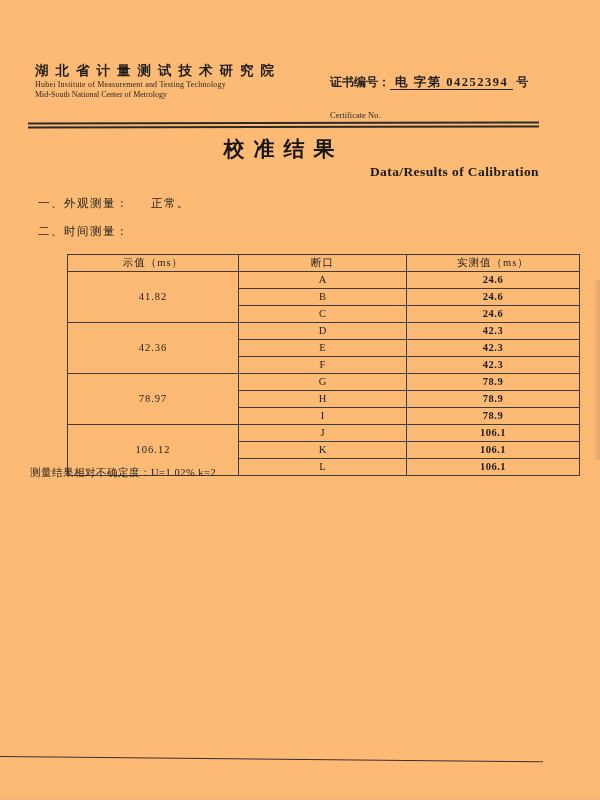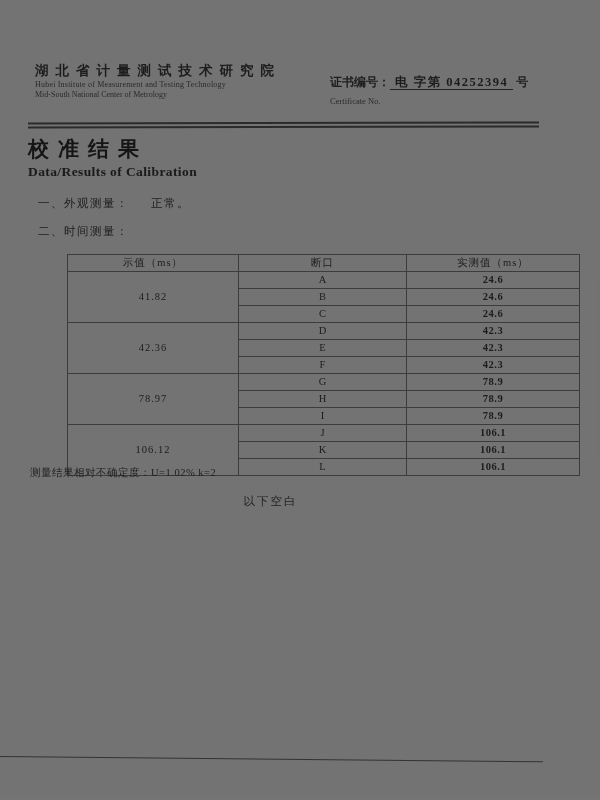--- a/index.html
+++ b/index.html
@@ -1,44 +1,44 @@
 <!DOCTYPE html>
 <html><head>
 <meta charset="utf-8">
 <style>
   html,body { margin:0; padding:0; }
   body { background:#ffffff; }
   .page {
     position:relative;
     width:600px; height:800px;
-    background:#737373;
+    background:#fdba74;
     font-family:"Liberation Serif", serif;
     color:#222;
     overflow:hidden;
   }
   
   .header-left { position:absolute; left:35px; top:64px; }
   .inst-cn { font-size:13.5px; font-weight:bold; letter-spacing:7px; white-space:nowrap; line-height:1.1; color:#1d1d1d; }
   .inst-en { font-size:8px; letter-spacing:0.2px; margin-top:1px; color:#2a2a2a; white-space:nowrap; }
   .center-cn { font-size:14.5px; font-weight:bold; letter-spacing:9px; margin-top:2px; white-space:nowrap; color:#1d1d1d; }
   .center-en { font-size:8px; margin-top:1px; color:#2a2a2a; white-space:nowrap; }
 
   .header-right { position:absolute; left:330px; top:74px; }
   .cert-line { font-size:12px; font-weight:bold; white-space:nowrap; color:#1d1d1d; }
   .cert-underline { border-bottom:1.5px solid #222; padding:0 5px; font-size:12.5px; letter-spacing:1.5px; }
   .cert-suffix { margin-left:3px; }
-  .cert-en { font-size:8.5px; font-weight:normal; margin-top:5px; color:#2a2a2a; }
+  .cert-en { font-size:8.5px; font-weight:normal; margin-top:19px; color:#2a2a2a; }
 
   .double-rule { position:absolute; left:28px; top:122px; width:511px; height:2px;
     border-top:2px solid #2b2b2b; border-bottom:2px solid #2b2b2b; transform:rotate(-0.12deg); }
 
   
-  .title-cn { position:absolute; left:28px; top:135px; width:511px; text-align:left;
+  .title-cn { position:absolute; left:28px; top:135px; width:511px; text-align:center;
     font-size:21px; font-weight:bold; letter-spacing:9px; color:#151515; }
-  .title-en { position:absolute; left:28px; top:164px; width:511px; text-align:left;
+  .title-en { position:absolute; left:28px; top:164px; width:511px; text-align:right;
     font-size:13.5px; font-weight:bold; letter-spacing:0.4px; color:#1a1a1a; }
 
   
   .section-line { position:absolute; left:38px; font-size:11.5px; letter-spacing:1.5px; color:#1e1e1e; }
   .sec-appearance { top:196px; }
   .sec-time { top:224px; }
   .section-value { margin-left:22px; }
 
   
   table.cal-table { position:absolute; left:27px; top:254px; width:512px;
@@ -172,19 +172,18 @@
         <td class="port">L</td>
         <td class="meas">106.1</td>
       </tr>
     </tbody>
   </table>
 
   <div class="uncertainty">
     <span>测量结果相对不确定度：</span><span>U=1.02% k=2</span>
   </div>
 
-  <div class="blank-note">以下空白</div>
 
   <div class="footer-rule"></div>
 
   <div class="smudge-right"></div>
   <div class="smudge-bottom"></div>
 </div>
 
 </body></html>

